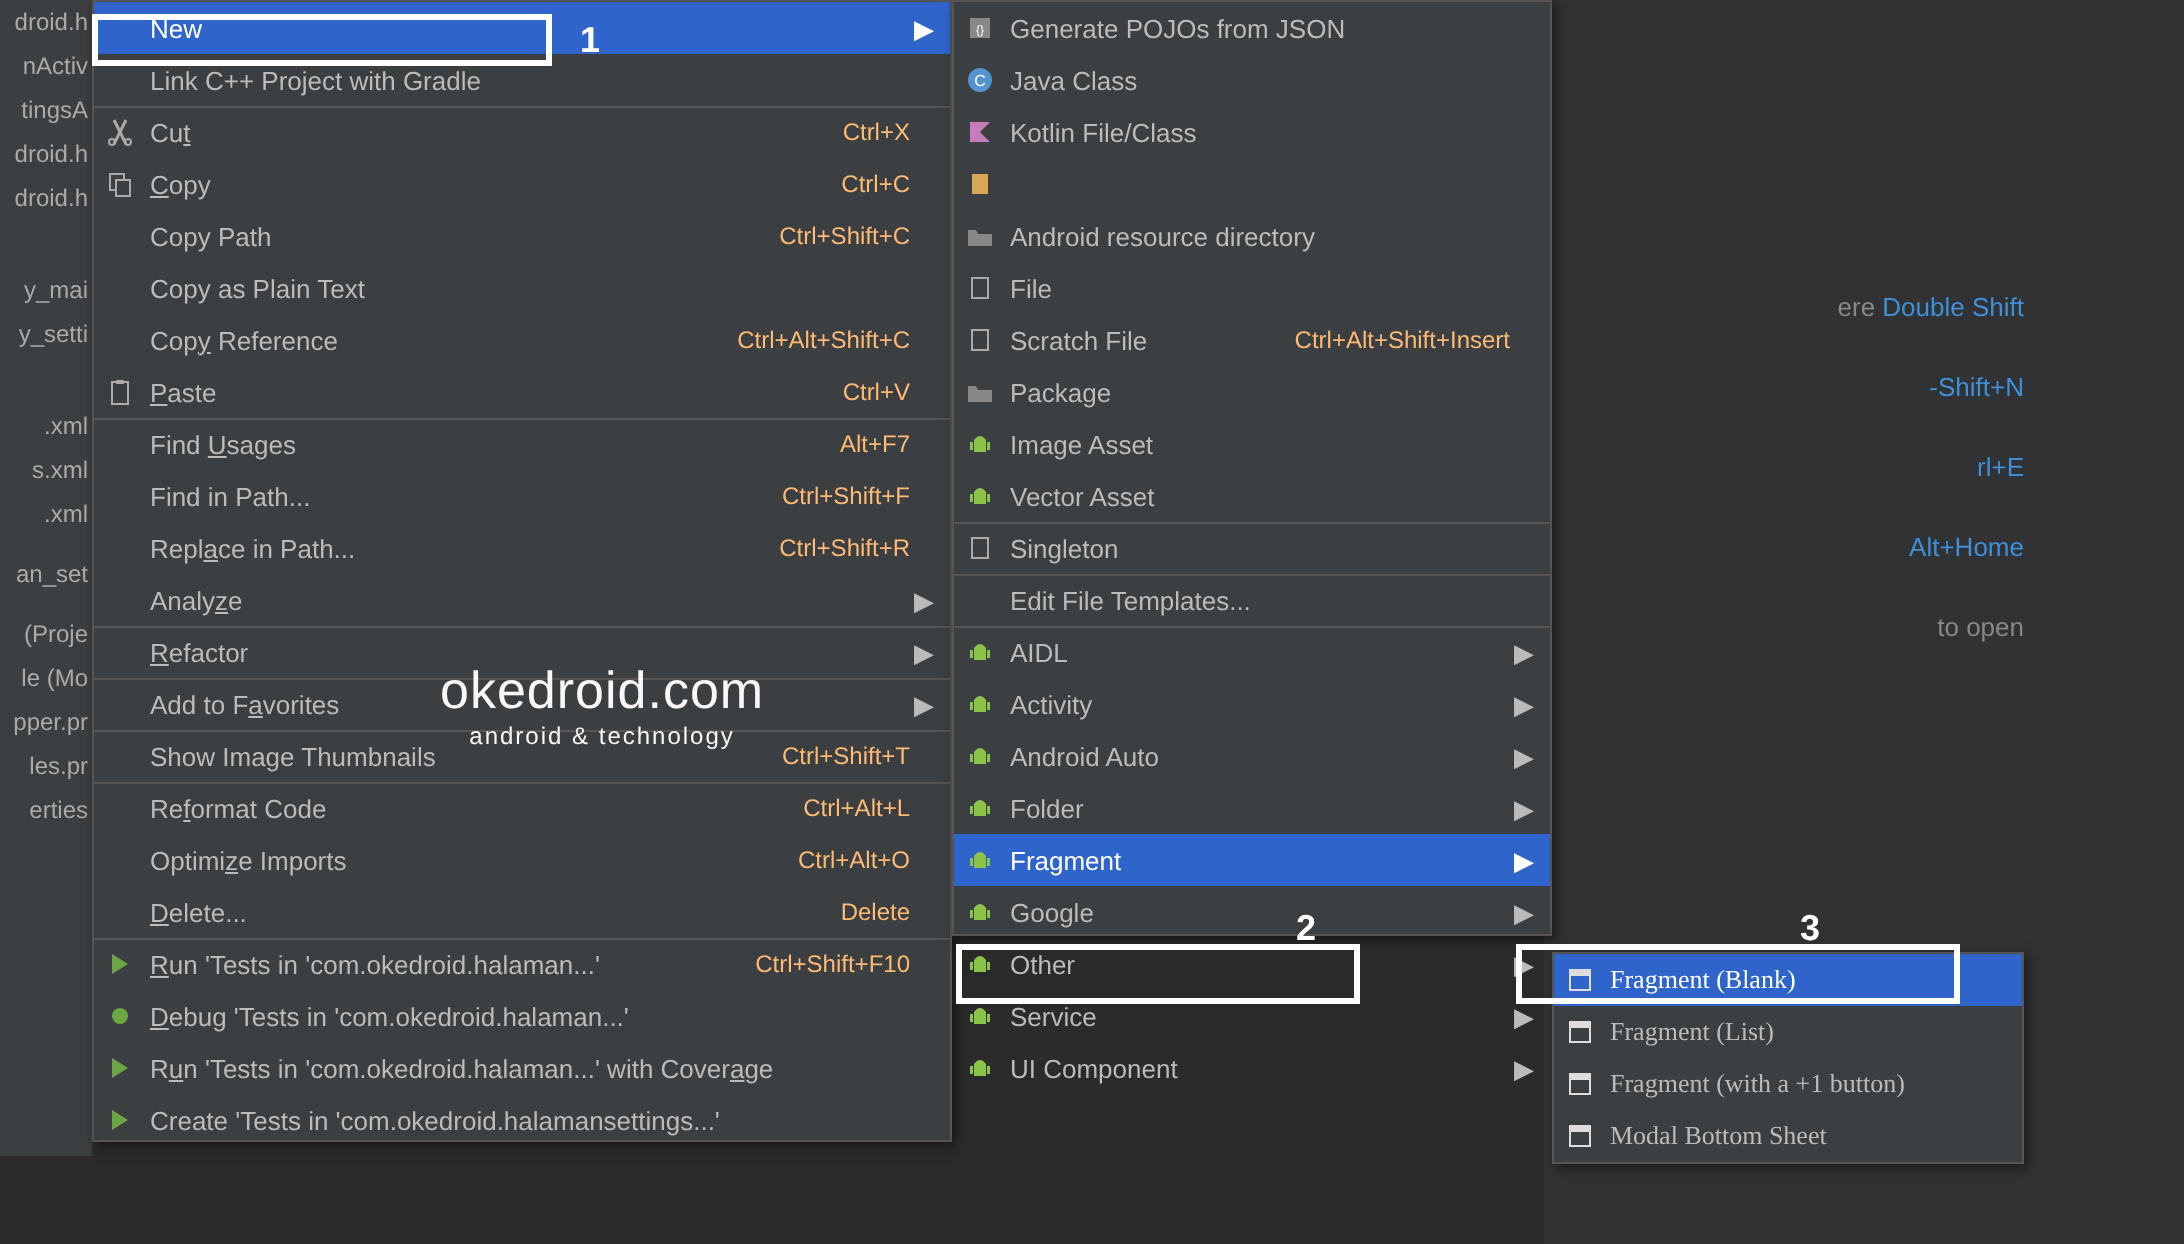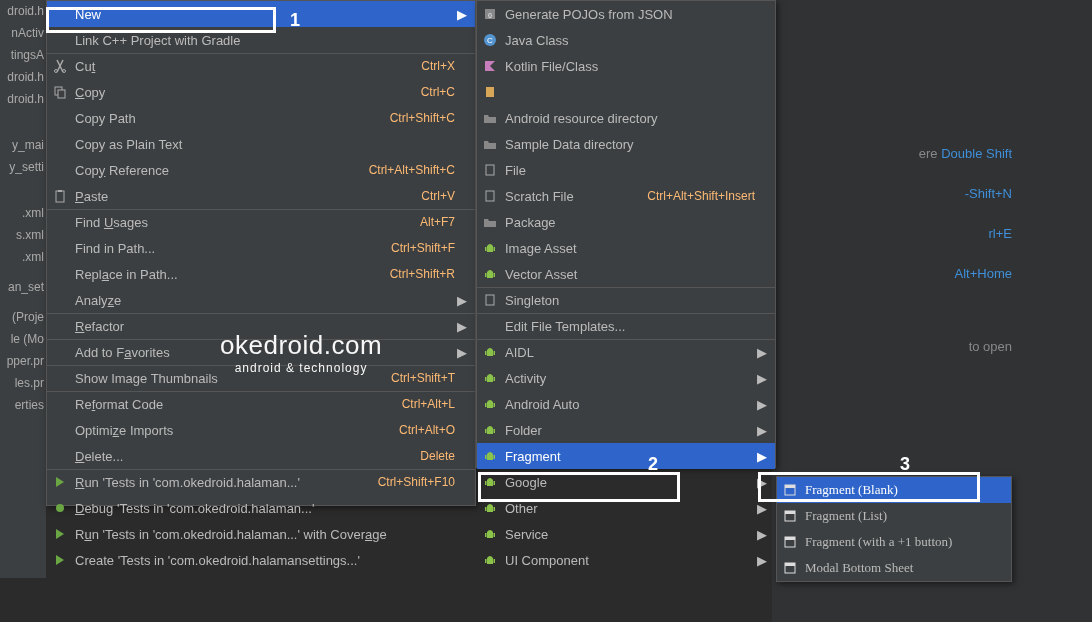--- a/index.html
+++ b/index.html
@@ -42,21 +42,21 @@
   .bg-hint .blue { color: #3f8fd9; }
   .menu {
     position: absolute;
     background: #3c3f41;
     border: 1px solid #555;
     box-shadow: 2px 2px 6px rgba(0,0,0,0.5);
   }
   .menu-main {
     left: 46px; top: 0;
     width: 430px;
-    height: 506px;
+    height: 571px;
   }
   .menu-sub1 {
     left: 476px; top: 0;
     width: 300px;
     height: 468px;
   }
   .menu-sub2 {
     left: 776px; top: 476px;
     width: 236px;
     font-family: Liberation Serif, serif;
@@ -162,21 +162,21 @@
 </div>
 
 <div class="background-right">
   <div class="bg-hint" style="top:146px;">
     <span>ere </span>
     <span class="blue">Double Shift</span>
   </div>
   <div class="bg-hint" style="top:186px;"><span class="blue">-Shift+N</span></div>
   <div class="bg-hint" style="top:226px;"><span class="blue">rl+E</span></div>
   <div class="bg-hint" style="top:266px;"><span class="blue">Alt+Home</span></div>
-  <div class="bg-hint" style="top:306px;margin-top:33px;"><span>to open</span></div>
+  <div class="bg-hint" style="top:306px;"><span>to open</span></div>
 </div>
 
 <div class="menu menu-main" id="menu-main">
     <div class="mi highlight">
       <span class="ic"></span>
       <span class="label">New</span>
       <span class="arrow">▶</span>
     </div>
     <div class="mi sep-after">
       <span class="ic"></span>
@@ -368,29 +368,20 @@
       </span>
       <span class="arrow"></span>
     </div>
     <div class="mi">
       <span class="ic">
         <svg width="14" height="14" viewBox="0 0 14 14">
           <path d="M1 4 L5 4 L6 6 L13 6 L13 12 L1 12 Z" fill="#888"></path>
         </svg>
       </span>
       <span class="label">Android resource directory</span>
-      <span class="arrow"></span>
-    </div>
-    <div class="mi">
-      <span class="ic">
-        <svg width="14" height="14" viewBox="0 0 14 14">
-          <path d="M1 4 L5 4 L6 6 L13 6 L13 12 L1 12 Z" fill="#888"></path>
-        </svg>
-      </span>
-      <span class="label">Sample Data directory</span>
       <span class="arrow"></span>
     </div>
     <div class="mi">
       <span class="ic">
         <svg width="14" height="14" viewBox="0 0 14 14">
           <rect x="3" y="2" width="8" height="10" fill="none" stroke="#aaa"></rect>
         </svg>
       </span>
       <span class="label">File</span>
       <span class="arrow"></span>

